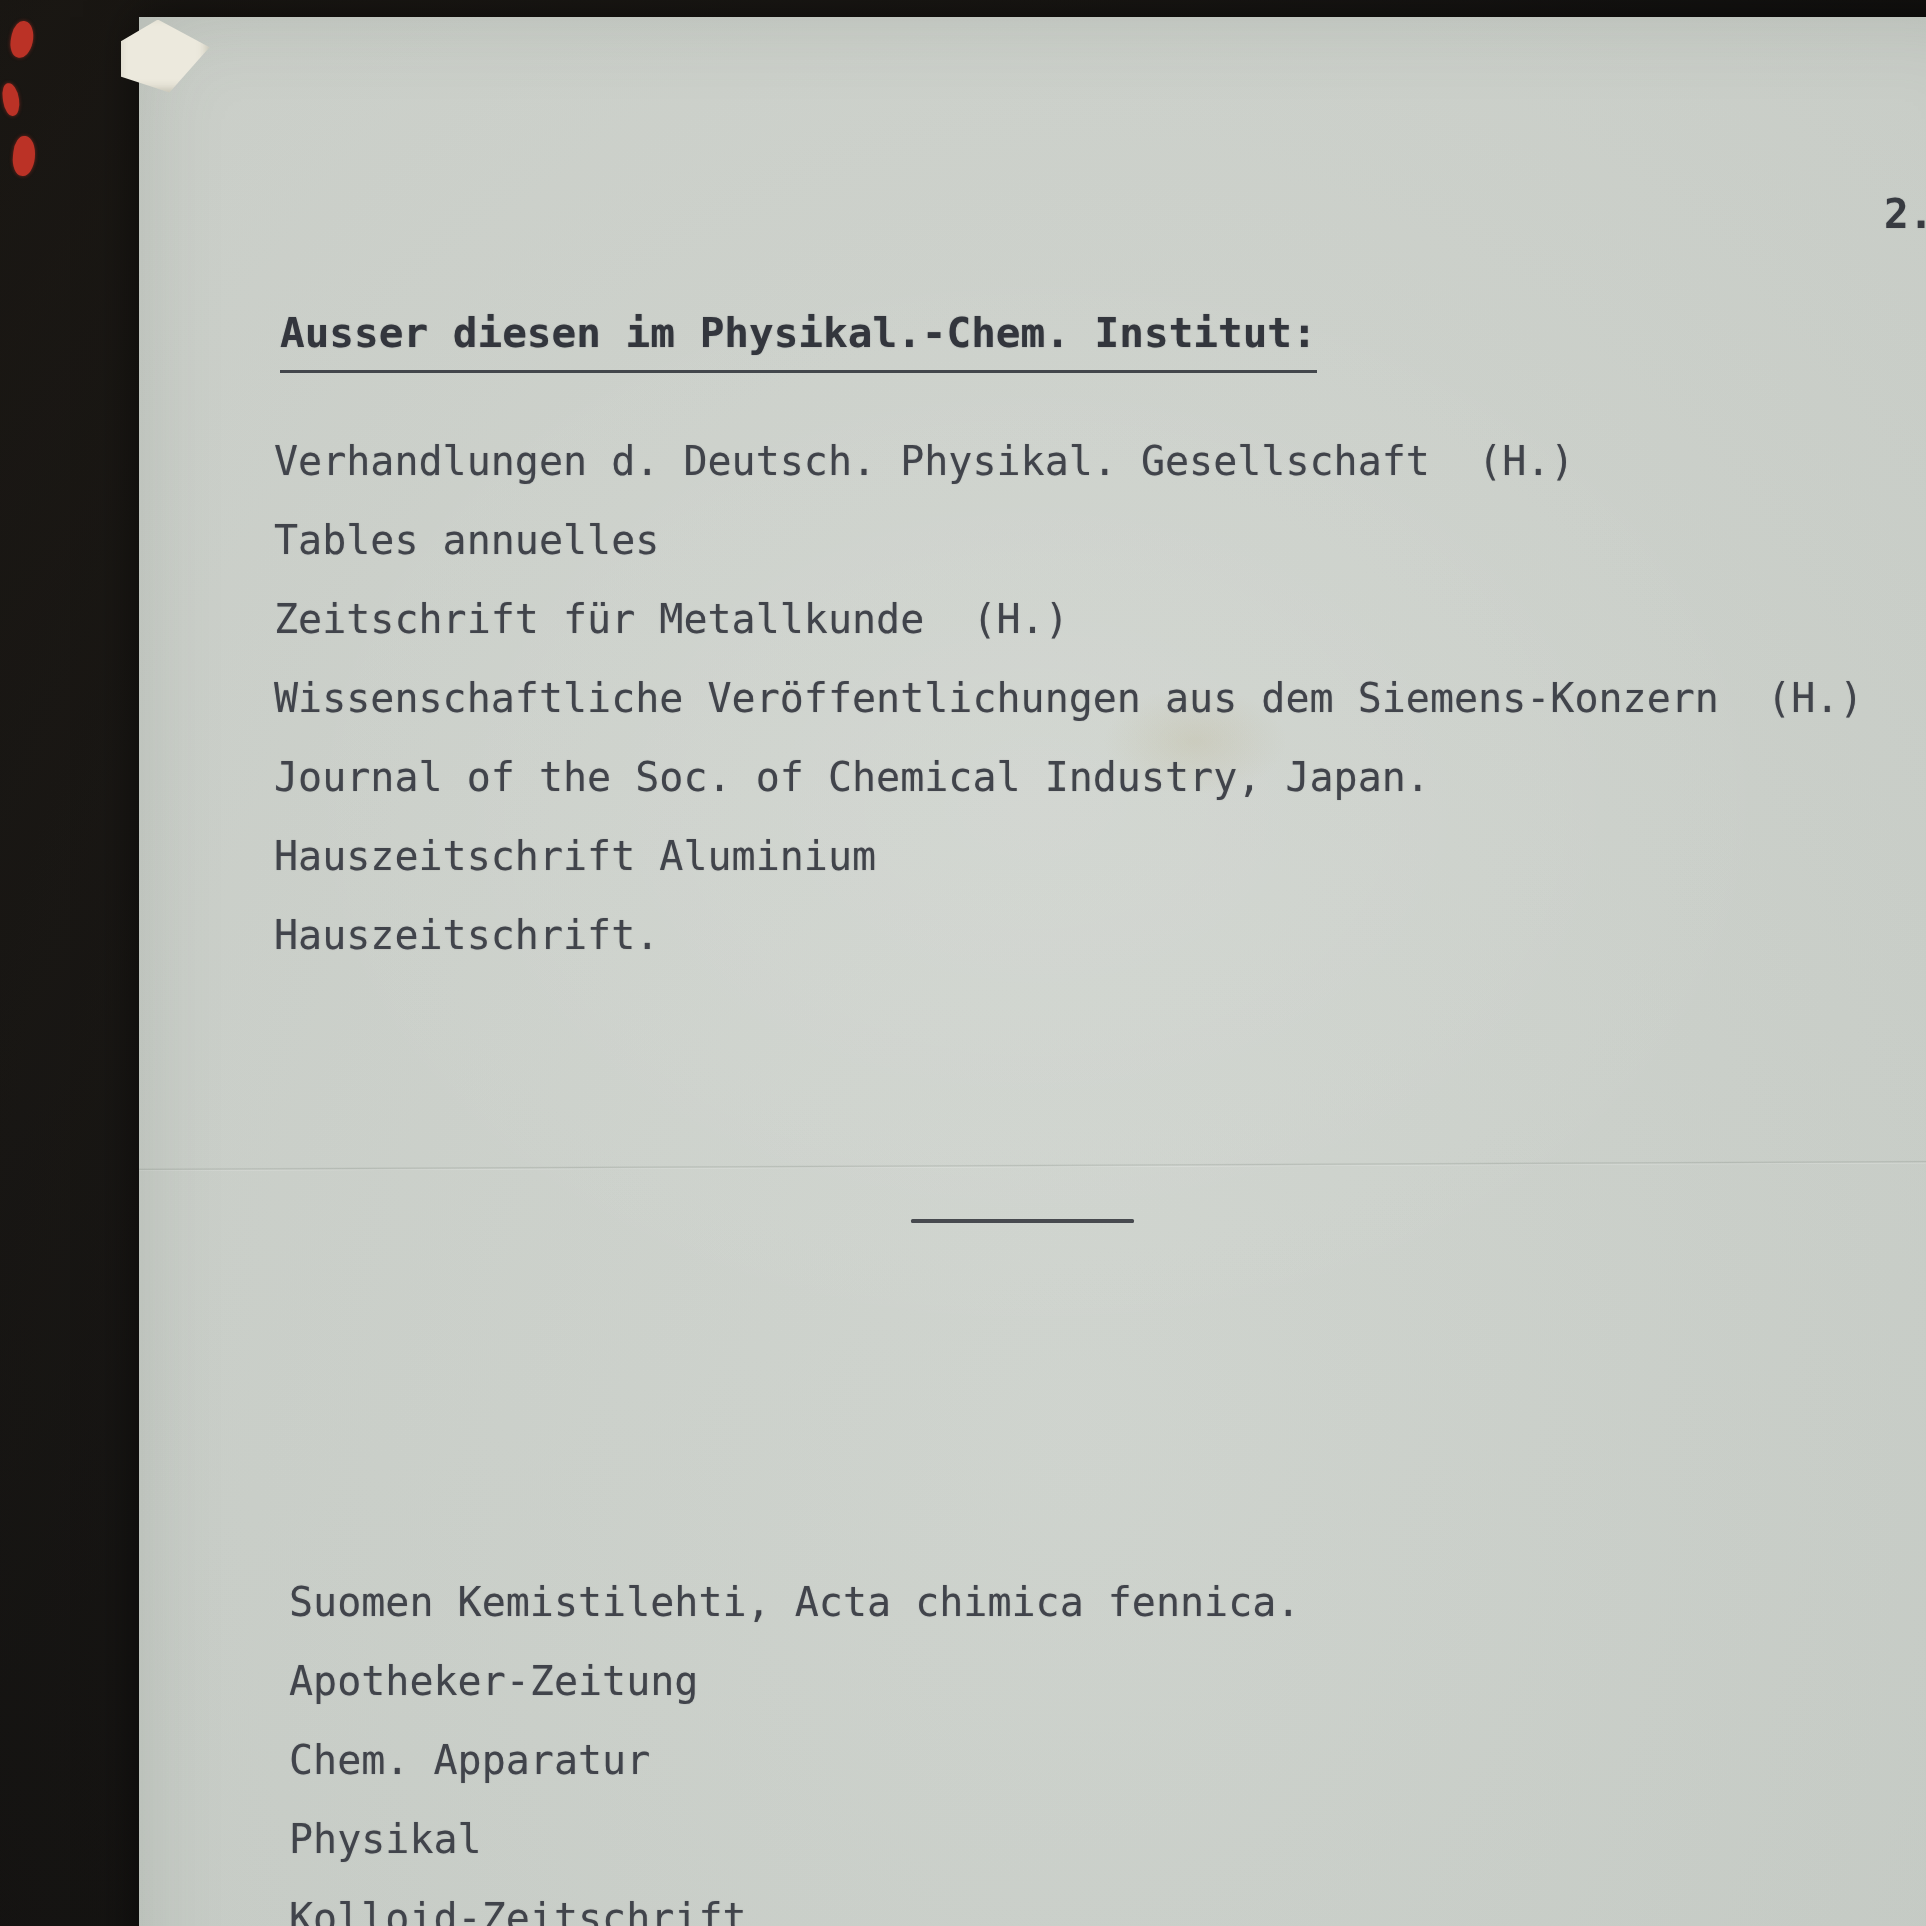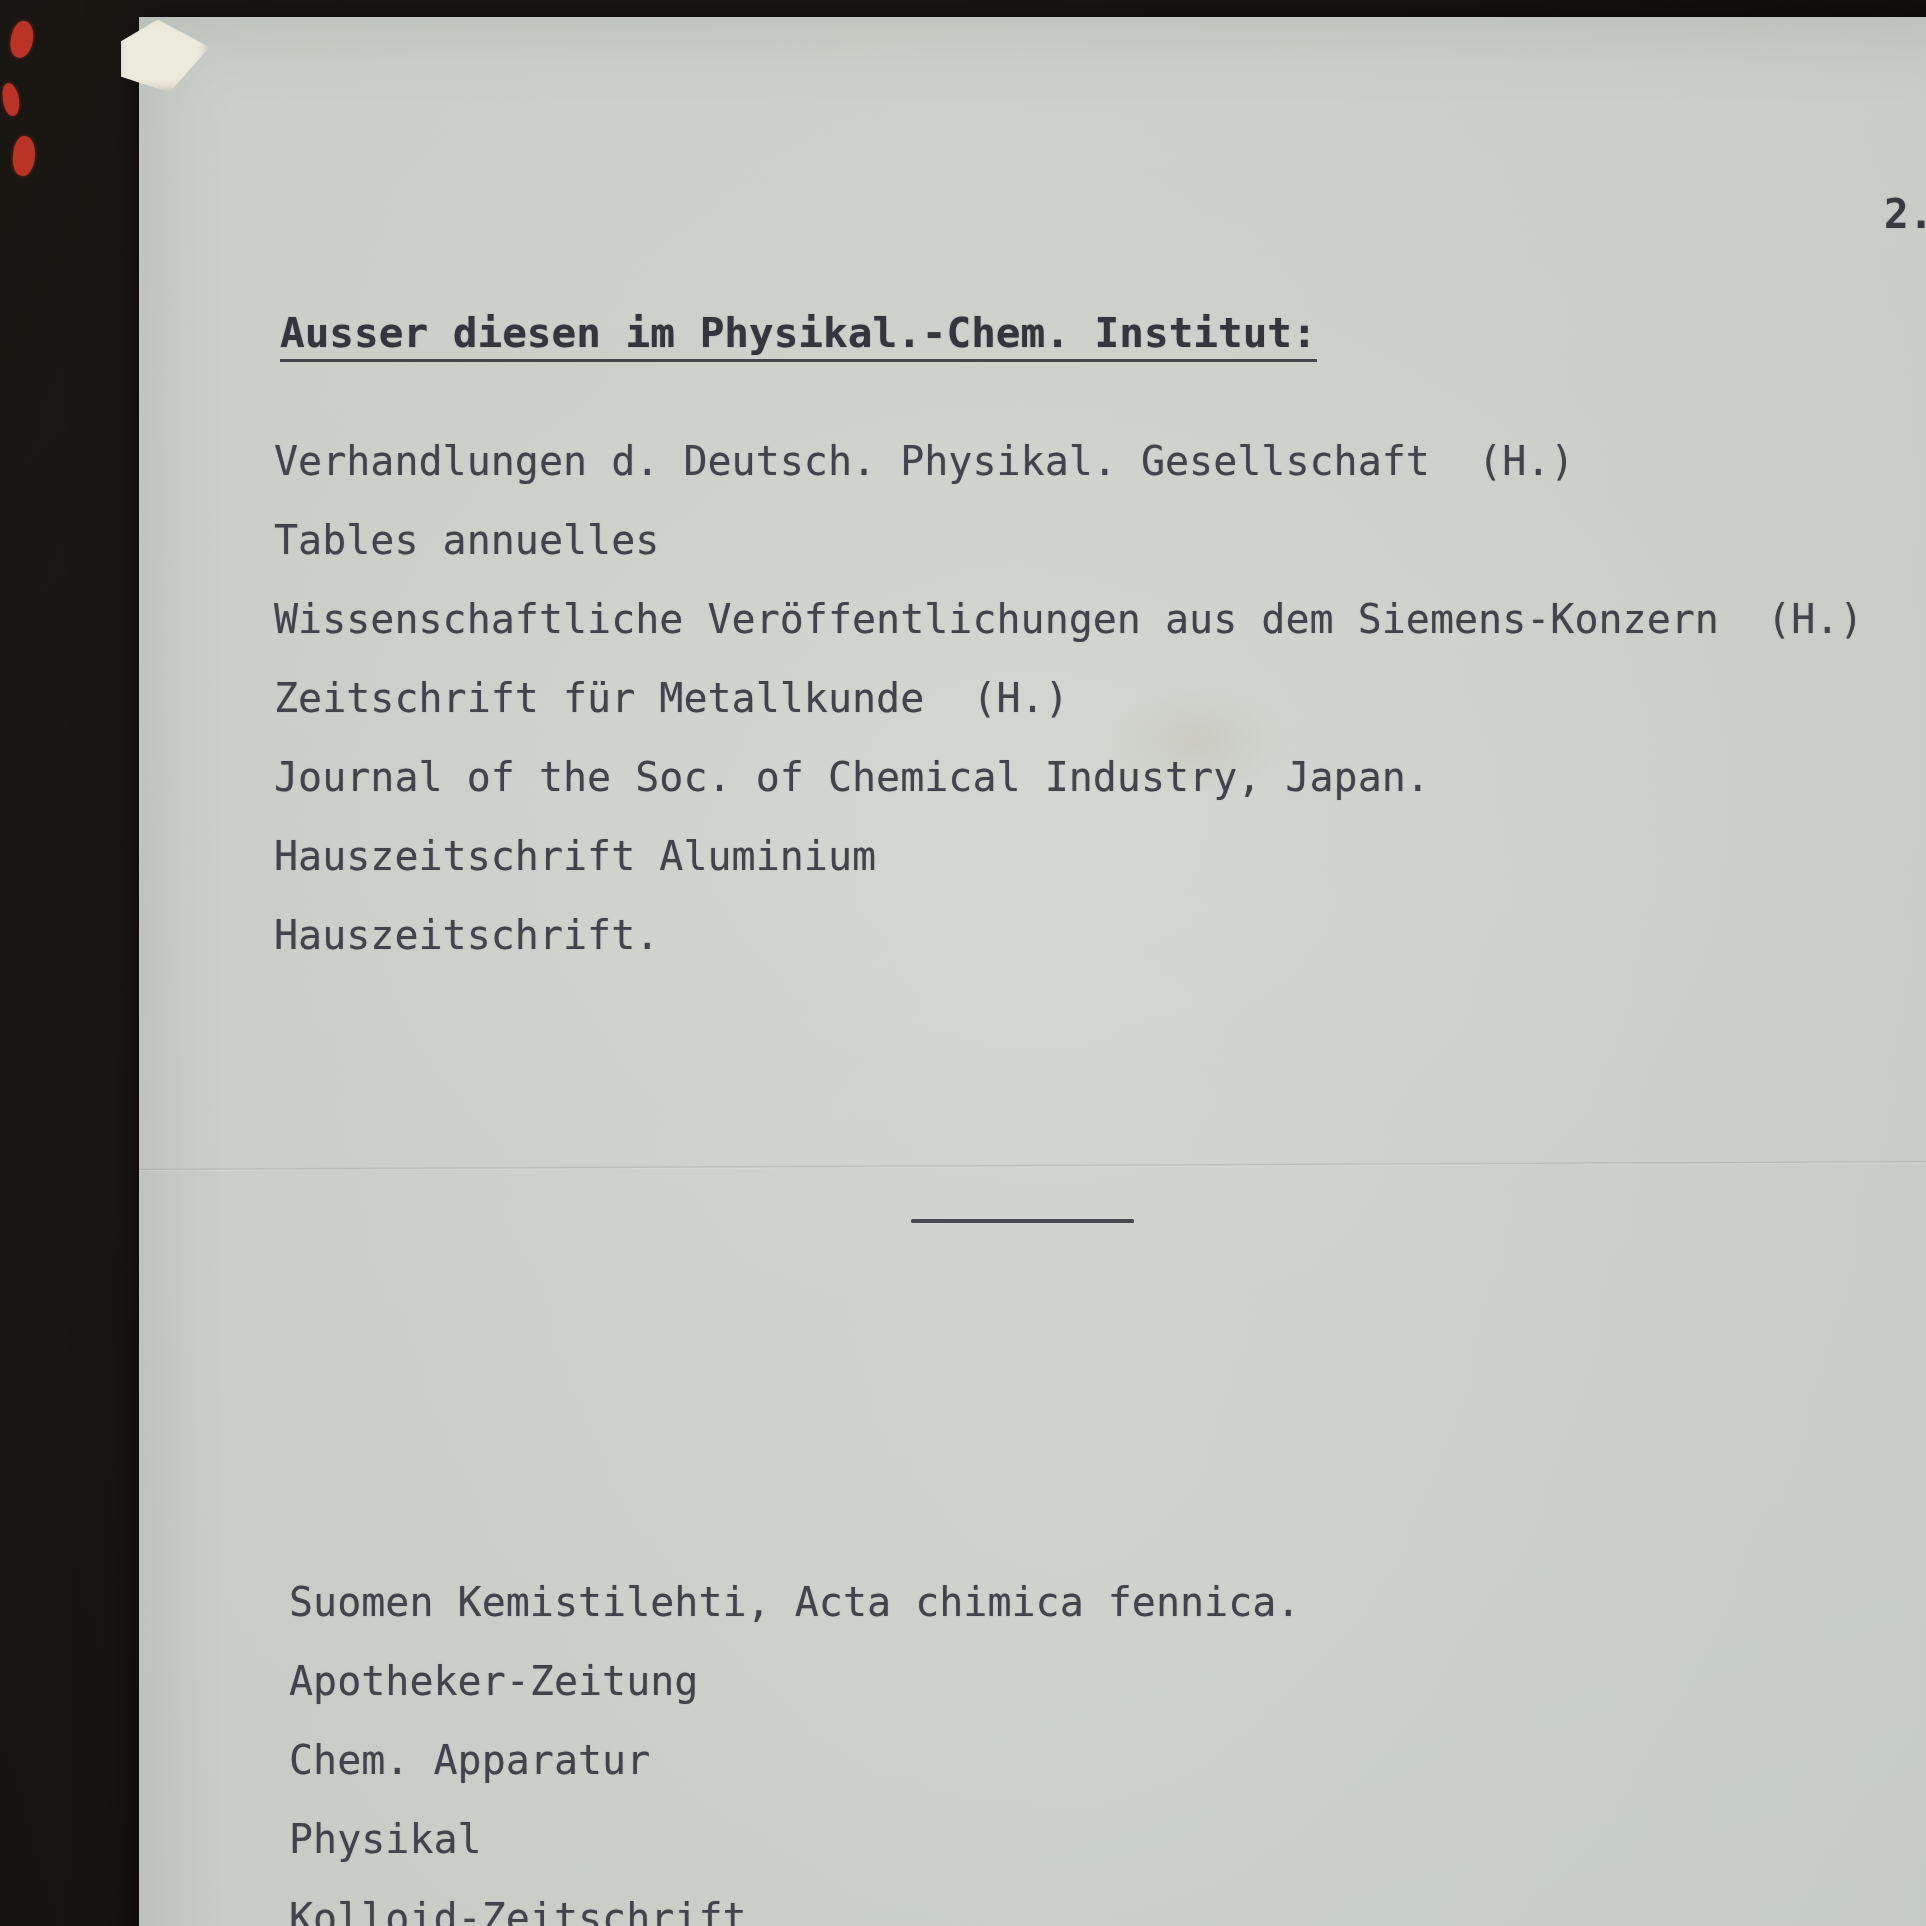--- a/index.html
+++ b/index.html
@@ -84,21 +84,21 @@
   }
   .heading {
     position: absolute;
     display: inline-block;
     font-size: 41px;
     font-weight: 700;
     white-space: pre;
     color: #33363d;
     text-shadow: 0 0 1.2px rgba(50,52,60,0.45);
     border-bottom: 3.1px solid rgba(48,51,58,0.88);
-    padding-bottom: 2px;
+    padding-bottom: 13px;
     text-align: right;
   }
   .heading.pos-1 { left: 141px; top: 292px; }
   .heading.pos-2 { left: 129px; top: 1445px; }
   .list {
     position: absolute;
   }
   .list.pos-1 { left: 135px; top: 405px; }
   .list.pos-2 { left: 150px; top: 1546px; }
   .line {
@@ -131,22 +131,22 @@
     <div class="torn-corner"></div>
     <div class="crease crease-a"></div>
 
     <div class="page-number typed">2.</div>
 
     <div class="heading pos-1">Ausser diesen im Physikal.-Chem. Institut:</div>
 
     <div class="list pos-1 typed">
       <div class="line">Verhandlungen d. Deutsch. Physikal. Gesellschaft  (H.)</div>
       <div class="line">Tables annuelles</div>
+      <div class="line">Zeitschrift für Metallkunde  (H.)</div>
       <div class="line">Wissenschaftliche Veröffentlichungen aus dem Siemens-Konzern  (H.)</div>
-      <div class="line">Zeitschrift für Metallkunde  (H.)</div>
       <div class="line">Journal of the Soc. of Chemical Industry, Japan.</div>
       <div class="line">Hauszeitschrift Aluminium</div>
       <div class="line">Hauszeitschrift.</div>
     </div>
 
     <div class="divider"></div>
 
 
     <div class="list pos-2 typed">
       <div class="line">Suomen Kemistilehti, Acta chimica fennica.</div>

